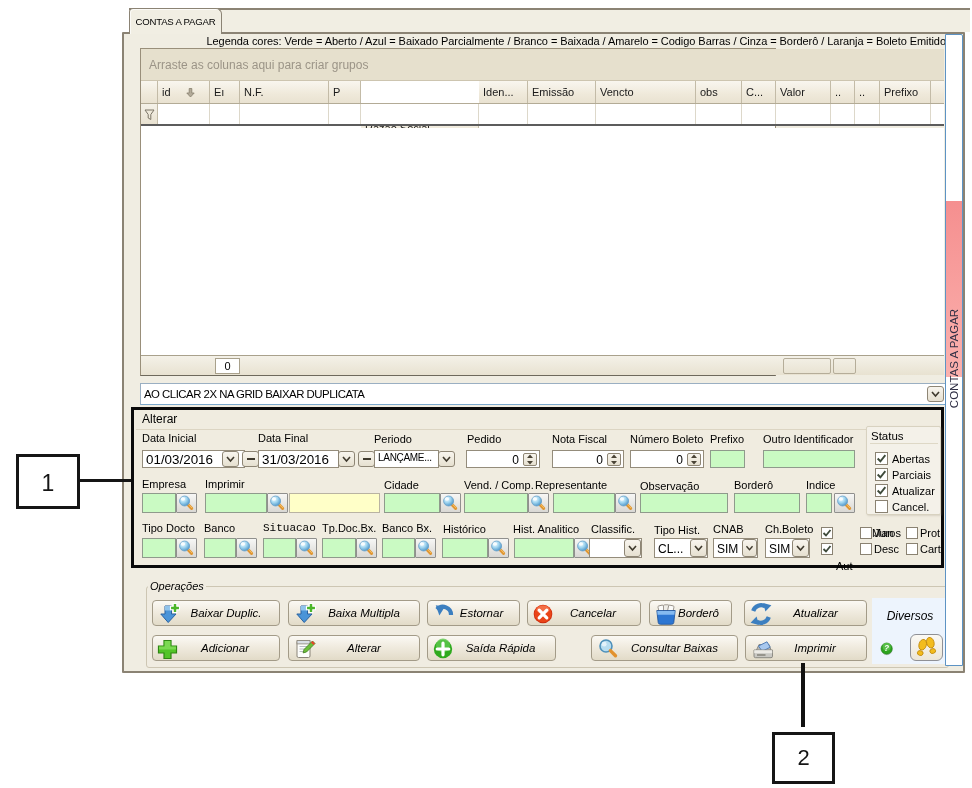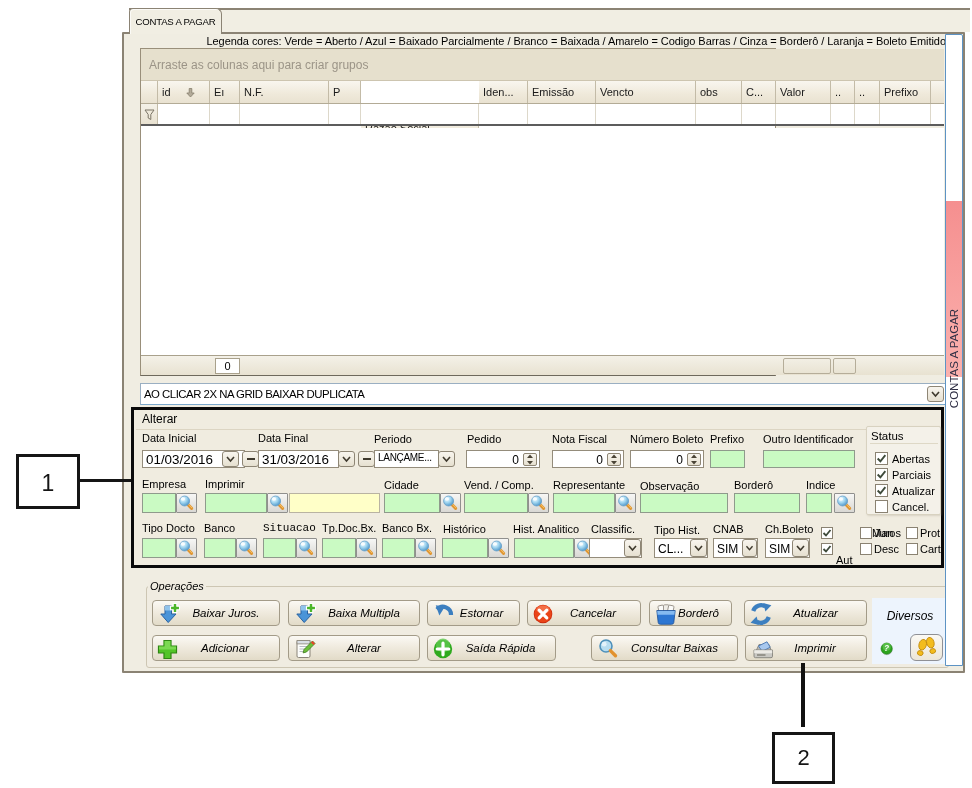--- a/index.html
+++ b/index.html
@@ -230,21 +230,21 @@
         </svg>
       </div>
       <div class="lbl" style="left:758px; top:75px;">Atualizar</div>
     <div class="cb" style="left:741px; top:90px; width:13px; height:13px;"></div>
       <div class="lbl" style="left:758px; top:91px;">Cancel.</div>
 
     <div class="lbl" style="left:8px; top:68px;">Empresa</div>
     <div class="lbl" style="left:71px; top:68px;">Imprimir</div>
     <div class="lbl" style="left:250px; top:69px;">Cidade</div>
     <div class="lbl" style="left:330px; top:69px;">Vend. / Comp.</div>
-    <div class="lbl" style="left:419px; top:69px;text-align:right;">Representante</div>
+    <div class="lbl" style="left:401px; top:69px;text-align:right;">Representante</div>
     <div class="lbl" style="left:506px; top:70px;">Observação</div>
     <div class="lbl" style="left:600px; top:69px;">Borderô</div>
     <div class="lbl" style="left:672px; top:69px;">Indice</div>
 
     <div class="green" style="left:8px; top:83px; width:34px;"></div>
       <div class="fbtn" style="left:42px; top:83px;">
         <svg width="19" height="18" viewBox="0 0 19 18">
           <line x1="10.8" y1="10.4" x2="14.6" y2="14.4" stroke="#e09632" stroke-width="3" stroke-linecap="round"></line>
           <line x1="11.4" y1="10.2" x2="14.8" y2="13.8" stroke="#f5c063" stroke-width="1" stroke-linecap="round"></line>
           <circle cx="7.6" cy="7" r="5" fill="url(#lensg)" stroke="#6aa0c8" stroke-width="0.8"></circle>
@@ -414,40 +414,40 @@
       <div class="lbl" style="left:702px; top:117px;padding-left:36px;">Man</div>
     <div class="cb" style="left:726px; top:117px;"></div>
       <div class="lbl" style="left:740px; top:117px;">Juros</div>
     <div class="cb" style="left:772px; top:117px;"></div>
       <div class="lbl" style="left:786px; top:117px;">Prot</div>
     <div class="cb" style="left:687px; top:133px;">
         <svg width="10" height="10" viewBox="0 0 10 10">
           <polyline points="1.5,5 4,7.5 8.5,2" fill="none" stroke="#3e4a3a" stroke-width="1.8"></polyline>
         </svg>
       </div>
-      <div class="lbl" style="left:702px; top:144px;">Aut</div>
+      <div class="lbl" style="left:702px; top:150px;">Aut</div>
     <div class="cb" style="left:726px; top:133px;"></div>
       <div class="lbl" style="left:740px; top:133px;">Desc</div>
     <div class="cb" style="left:772px; top:133px;"></div>
       <div class="lbl" style="left:786px; top:133px;">Cart</div>
   </div>
 
   <div class="abs" id="ops" style="left:146px; top:578px; width:959px; height:88px;font-style:italic;">
     <div class="abs" style="left:0; top:8px; width:803px; height:82px; border:1px solid #cdc6b3; border-radius:3px; background:#f0ece1;"></div>
     <div class="lbl" style="left:2px; top:2px; background:#f0ece1; padding:0 2px;">Operações</div>
     <div class="abs" style="left:726px; top:20px; width:76px; height:66px; background:#edf4fd;"></div>
     <div class="abs lbl" style="left:726px; top:31px; width:76px; text-align:center; font-size:12px;">Diversos</div>
 
     <div class="btn" style="left:6px; top:22px; width:128px;">
         <div class="icon" style="left:4px; top:1px;"><svg width="24" height="24" viewBox="0 0 24 24">
             <path d="M8 4 h6.5 v8 h4.5 L11.2 20.5 L3.8 12 h4.2 Z" fill="#4a94d8" stroke="#2a62a0" stroke-width="1"></path>
             <path d="M8 4 h6.5 v4.5 h-6.5 Z" fill="#90c3eb"></path>
             <path d="M16.2 1.5 h3.6 v2.7 h2.7 v3.6 h-2.7 v2.7 h-3.6 V7.8 h-2.7 V4.2 h2.7 Z" fill="#4cb629" stroke="#fff" stroke-width="1.1"></path>
           </svg></div>
-        <div class="t" style="left:20px;">Baixar Juros.</div>
+        <div class="t" style="left:20px;">Baixar Duplic.</div>
       </div>
     <div class="btn" style="left:142px; top:22px; width:132px;">
         <div class="icon" style="left:4px; top:1px;"><svg width="24" height="24" viewBox="0 0 24 24">
             <path d="M8 4 h6.5 v8 h4.5 L11.2 20.5 L3.8 12 h4.2 Z" fill="#4a94d8" stroke="#2a62a0" stroke-width="1"></path>
             <path d="M8 4 h6.5 v4.5 h-6.5 Z" fill="#90c3eb"></path>
             <path d="M16.2 1.5 h3.6 v2.7 h2.7 v3.6 h-2.7 v2.7 h-3.6 V7.8 h-2.7 V4.2 h2.7 Z" fill="#4cb629" stroke="#fff" stroke-width="1.1"></path>
           </svg></div>
         <div class="t" style="left:20px;">Baixa Multipla</div>
       </div>
     <div class="btn" style="left:281px; top:22px; width:93px;">

